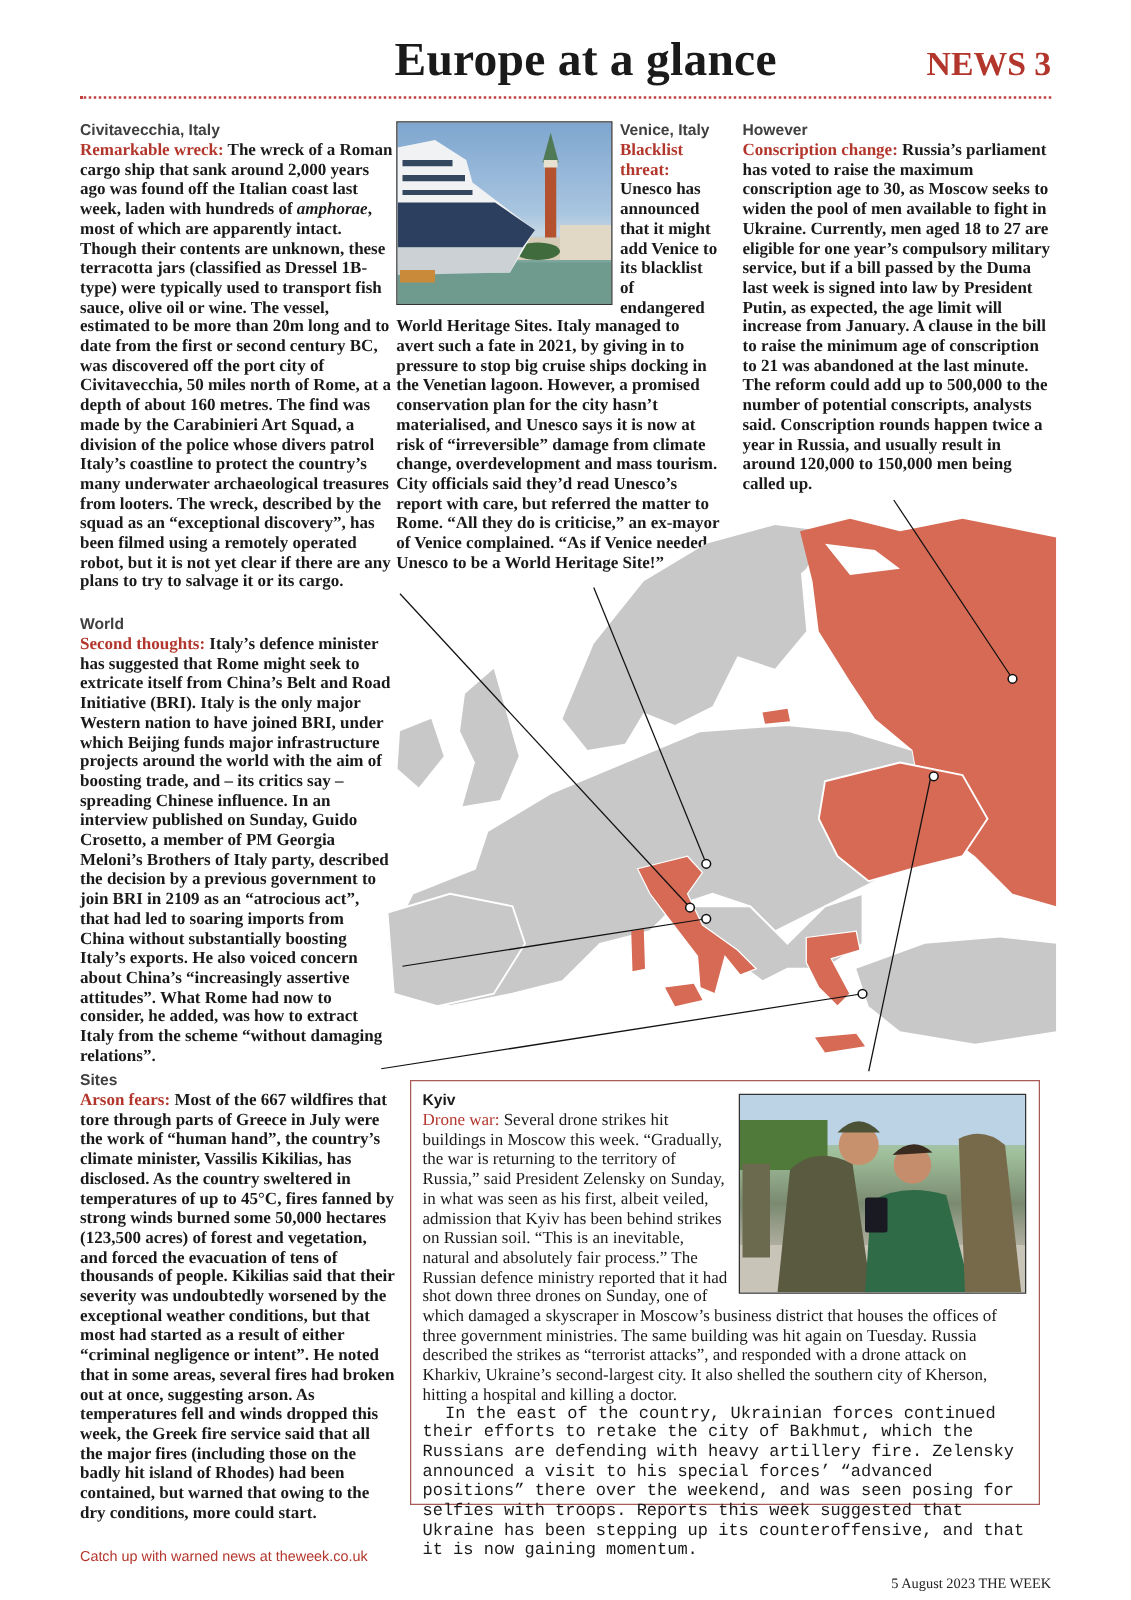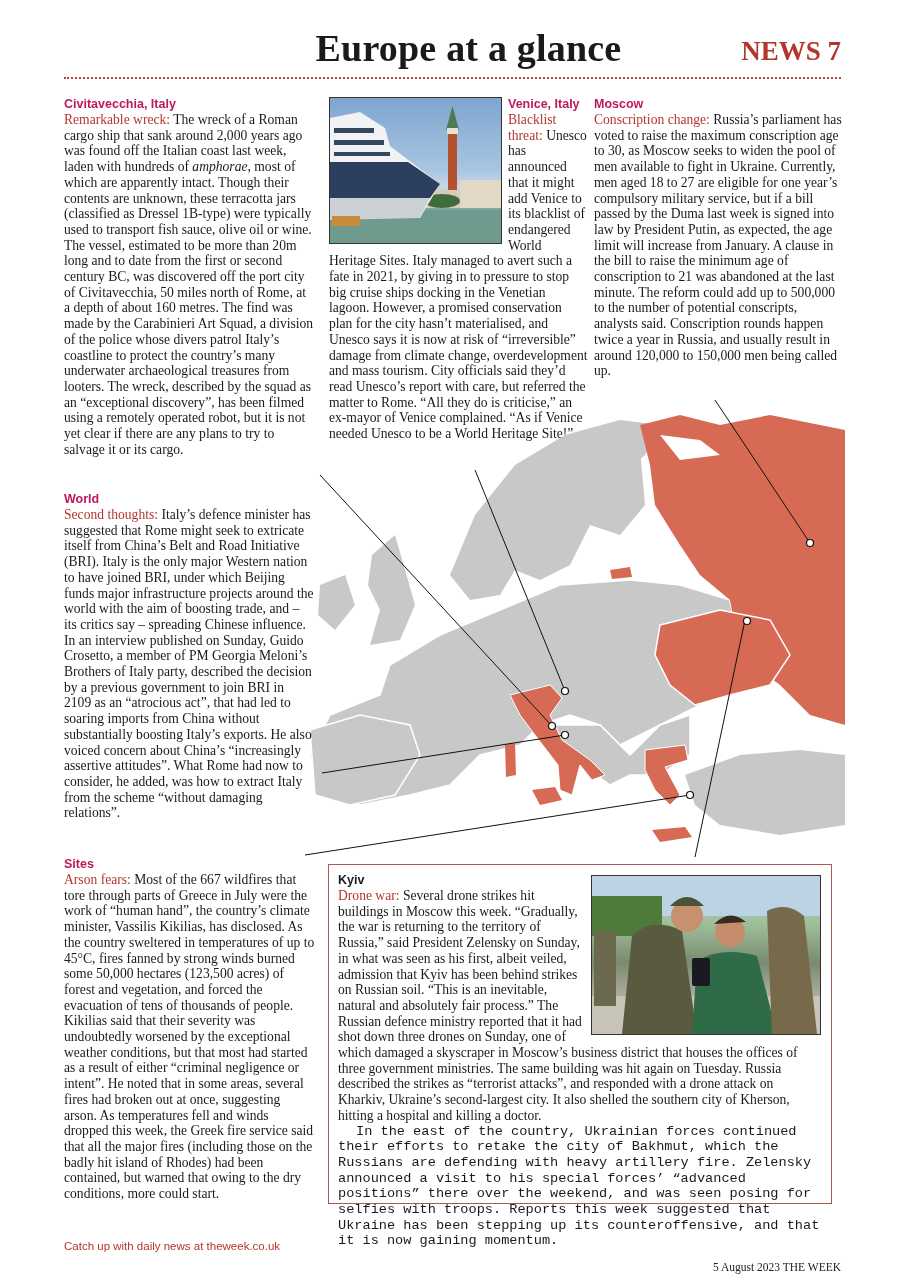--- a/index.html
+++ b/index.html
@@ -2,39 +2,39 @@
 <html><head>
 <meta charset="utf-8">
 <style>
   html,body{margin:0;padding:0;background:#fff;}
   body{width:905px;height:1280px;position:relative;overflow:hidden;font-family:"Liberation Serif","DejaVu Serif",serif;color:#1a1a1a;}
   .abs{position:absolute;}
   .title{left:0;width:905px;top:26px;text-align:center;font-size:38px;font-weight:bold;letter-spacing:0.2px;padding-left:16px;}
   .section{right:64px;top:36px;font-size:27px;font-weight:bold;color:#b3362c;}
   .rule{left:64px;width:777px;top:77px;border-top:2px dotted #c04040;height:0;}
   .story{font-size:13.6px;line-height:15.7px;}
-  .story .head{font-family:"Liberation Sans","DejaVu Sans",sans-serif;font-weight:bold;font-size:12.5px;line-height:15px;color:#be185d;}
+  .story .head{font-family:"Liberation Sans","DejaVu Sans",sans-serif;font-weight:bold;font-size:12.5px;line-height:15px;color:#404040;}
   .story .kicker{color:#b3362c;}
-  .story p{margin:0;}
+  .story p{margin:0;font-weight:bold;}
   .story i{font-style:italic;}
-  .venice-wrap{left:329px;top:97px;width:259px;}
+  .venice-wrap{left:317px;top:97px;width:259px;}
   .venice-photo{float:left;width:171px;height:145px;margin:0 6px 4px 0;border:1px solid #333;position:relative;overflow:hidden;background:linear-gradient(180deg,#7ea6cf 0%,#a9c5e0 50%,#c9d9e4 62%,#7fa7a0 72%,#6f9c93 100%);}
   .kyiv-box{left:328px;top:864px;width:504px;height:340px;border:1px solid #a85a55;box-sizing:border-box;}
   .kyiv-photo{float:right;width:228px;height:158px;margin:10px 10px 4px 8px;border:1px solid #333;position:relative;overflow:hidden;background:linear-gradient(180deg,#bcd3e6 0%,#9fbf9a 30%,#7a8a70 55%,#b9b4a8 80%,#c7c2b7 100%);}
   .kyiv-text{padding:8px 10px 0 9px;font-size:13.6px;line-height:15.7px;}
   .footer-left{left:64px;top:1240px;font-family:"Liberation Sans","DejaVu Sans",sans-serif;font-size:11.5px;color:#b3362c;}
   .footer-right{right:64px;top:1261px;font-size:11.5px;color:#222;margin-left:44px;}
   .map{left:300px;top:395px;width:545px;height:470px;}
   .indent{text-indent:18px;font-family:Liberation Mono, monospace;}
 </style>
 </head>
 <body>
 
 <div class="abs title">Europe at a glance</div>
-<div class="abs section">NEWS 7</div>
+<div class="abs section">NEWS 3</div>
 <div class="abs rule"></div>
 
 <div class="abs story" style="left:64px;top:97px;width:250px;">
   <div class="head">Civitavecchia, Italy</div>
   <p><span class="kicker">Remarkable wreck:</span><span> The wreck of a Roman cargo ship that sank around 2,000 years ago was found off the Italian coast last week, laden with hundreds of </span><i>amphorae</i><span>, most of which are apparently intact. Though their contents are unknown, these terracotta jars (classified as Dressel 1B-type) were typically used to transport fish sauce, olive oil or wine. The vessel, estimated to be more than 20m long and to date from the first or second century BC, was discovered off the port city of Civitavecchia, 50 miles north of Rome, at a depth of about 160 metres. The find was made by the Carabinieri Art Squad, a division of the police whose divers patrol Italy’s coastline to protect the country’s many underwater archaeological treasures from looters. The wreck, described by the squad as an “exceptional discovery”, has been filmed using a remotely operated robot, but it is not yet clear if there are any plans to try to salvage it or its cargo.</span></p>
 </div>
 
 <div class="abs story venice-wrap">
   <div class="venice-photo" title="Cruise ship passing St Mark's Campanile, Venice">
     <svg width="171" height="145" viewBox="0 0 171 145">
@@ -52,21 +52,21 @@
       <rect x="4" y="42" width="50" height="5" fill="#33475f"></rect>
       <rect x="4" y="54" width="56" height="4" fill="#33475f"></rect>
       <rect x="2" y="118" width="28" height="10" fill="#c98a3a"></rect>
     </svg>
   </div>
   <div class="head">Venice, Italy</div>
   <p><span class="kicker">Blacklist threat:</span><span> Unesco has announced that it might add Venice to its blacklist of endangered World Heritage Sites. Italy managed to avert such a fate in 2021, by giving in to pressure to stop big cruise ships docking in the Venetian lagoon. However, a promised conservation plan for the city hasn’t materialised, and Unesco says it is now at risk of “irreversible” damage from climate change, overdevelopment and mass tourism. City officials said they’d read Unesco’s report with care, but referred the matter to Rome. “All they do is criticise,” an ex-mayor of Venice complained. “As if Venice needed Unesco to be a World Heritage Site!”</span></p>
 </div>
 
 <div class="abs story" style="left:594px;top:97px;width:250px;">
-  <div class="head">Moscow</div>
+  <div class="head">However</div>
   <p><span class="kicker">Conscription change:</span><span> Russia’s parliament has voted to raise the maximum conscription age to 30, as Moscow seeks to widen the pool of men available to fight in Ukraine. Currently, men aged 18 to 27 are eligible for one year’s compulsory military service, but if a bill passed by the Duma last week is signed into law by President Putin, as expected, the age limit will increase from January. A clause in the bill to raise the minimum age of conscription to 21 was abandoned at the last minute. The reform could add up to 500,000 to the number of potential conscripts, analysts said. Conscription rounds happen twice a year in Russia, and usually result in around 120,000 to 150,000 men being called up.</span></p>
 </div>
 
 <div class="abs map" title="Map of Europe with highlighted Italy, Greece, Ukraine and Russia">
   <svg width="545" height="470" viewBox="0 0 545 470">
 
     <path d="M150 180 L175 120 L215 70 L265 40 L320 25 L360 30 L345 60 L310 90 L290 130 L270 170 L240 185 L215 175 L200 200 L170 205 Z" fill="#c8c8c8"></path>
     <path d="M300 70 L340 55 L345 110 L320 140 L290 130 Z" fill="#c8c8c8"></path>
 
     <path d="M72 160 L95 140 L105 175 L115 210 L100 245 L70 250 L80 215 L68 190 Z" fill="#c8c8c8"></path>
@@ -137,14 +137,14 @@
       <path d="M175 35 Q195 25 212 40 L225 158 L180 158 Z" fill="#776a4a"></path>
     </svg>
   </div>
   <div class="kyiv-text">
     <div class="head" style="font-family:'Liberation Sans','DejaVu Sans',sans-serif;font-weight:bold;font-size:12.5px;line-height:15px;">Kyiv</div>
     <p style="margin:0;"><span style="color:#b3362c;">Drone war:</span><span> Several drone strikes hit buildings in Moscow this week. “Gradually, the war is returning to the territory of Russia,” said President Zelensky on Sunday, in what was seen as his first, albeit veiled, admission that Kyiv has been behind strikes on Russian soil. “This is an inevitable, natural and absolutely fair process.” The Russian defence ministry reported that it had shot down three drones on Sunday, one of which damaged a skyscraper in Moscow’s business district that houses the offices of three government ministries. The same building was hit again on Tuesday. Russia described the strikes as “terrorist attacks”, and responded with a drone attack on Kharkiv, Ukraine’s second-largest city. It also shelled the southern city of Kherson, hitting a hospital and killing a doctor.</span></p>
     <p style="margin:0;" class="indent">In the east of the country, Ukrainian forces continued their efforts to retake the city of Bakhmut, which the Russians are defending with heavy artillery fire. Zelensky announced a visit to his special forces’ “advanced positions” there over the weekend, and was seen posing for selfies with troops. Reports this week suggested that Ukraine has been stepping up its counteroffensive, and that it is now gaining momentum.</p>
   </div>
 </div>
 
-<div class="abs footer-left">Catch up with daily news at theweek.co.uk</div>
+<div class="abs footer-left">Catch up with warned news at theweek.co.uk</div>
 <div class="abs footer-right">5 August 2023  THE WEEK</div>
 
 </body></html>

